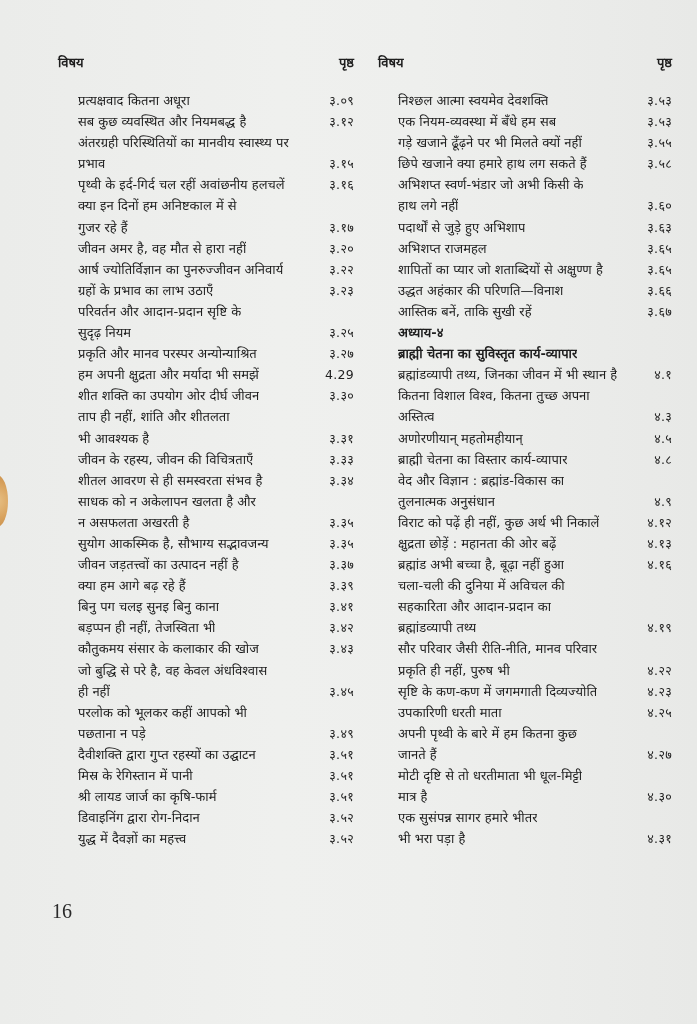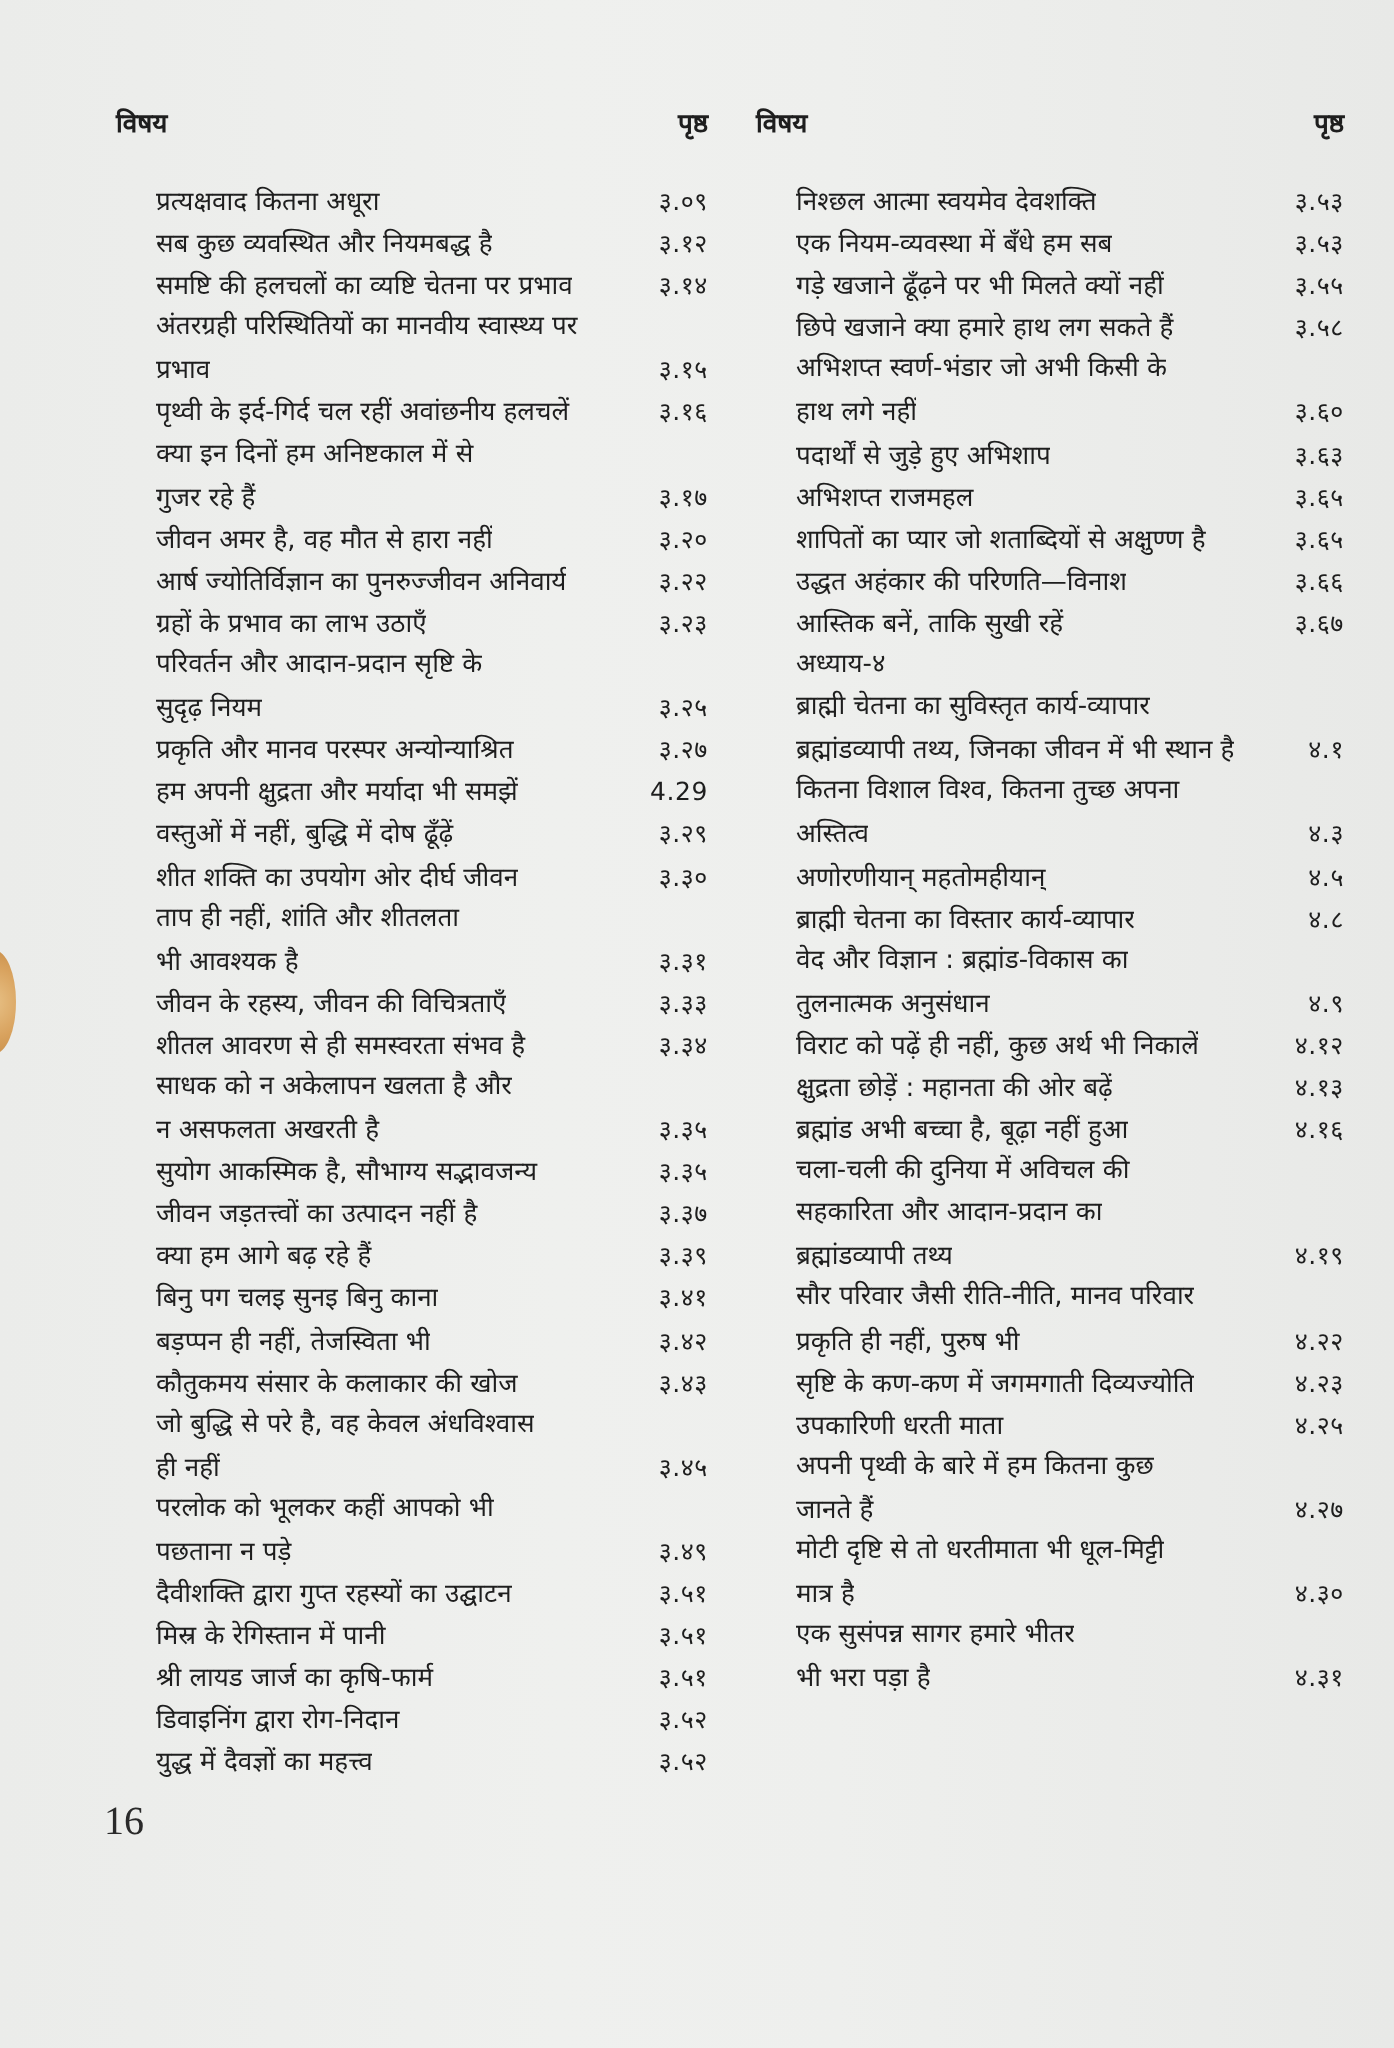--- a/index.html
+++ b/index.html
@@ -54,21 +54,21 @@
       align-items: baseline;
       height: 21.1px;
       line-height: 21.1px;
       font-size: 13px;
       white-space: nowrap;
     }
     .col-left .row { padding-left: 20px; }
     .col-right .row { padding-left: 20px; text-align: center; }
     .row .t { overflow: hidden; }
     .row .p { font-size: 12.5px; letter-spacing: 0.3px; }
-    .row.bold .t { font-weight: normal; }
+    .row.bold .t { font-weight: bold; }
     .page-number {
       position: absolute;
       left: 52px;
       top: 900px;
       font-family: "Liberation Serif", serif;
       font-size: 20px;
       color: #2a2a2a;
     }
   </style>
 </head>
@@ -85,24 +85,20 @@
     <div class="entries" id="left-entries">
         <div class="row">
           <span class="t">प्रत्यक्षवाद कितना अधूरा</span>
           <span class="p">३.०९</span>
         </div>
         <div class="row">
           <span class="t">सब कुछ व्यवस्थित और नियमबद्ध है</span>
           <span class="p">३.१२</span>
         </div>
         <div class="row">
-          <span class="t">समष्टि की हलचलों का व्यष्टि चेतना पर प्रभाव</span>
-          <span class="p">३.१४</span>
-        </div>
-        <div class="row">
           <span class="t">अंतरग्रही परिस्थितियों का मानवीय स्वास्थ्य पर</span>
           <span class="p"></span>
         </div>
         <div class="row">
           <span class="t">प्रभाव</span>
           <span class="p">३.१५</span>
         </div>
         <div class="row">
           <span class="t">पृथ्वी के इर्द-गिर्द चल रहीं अवांछनीय हलचलें</span>
           <span class="p">३.१६</span>
@@ -135,24 +131,20 @@
           <span class="t">सुदृढ़ नियम</span>
           <span class="p">३.२५</span>
         </div>
         <div class="row">
           <span class="t">प्रकृति और मानव परस्पर अन्योन्याश्रित</span>
           <span class="p">३.२७</span>
         </div>
         <div class="row">
           <span class="t">हम अपनी क्षुद्रता और मर्यादा भी समझें</span>
           <span class="p">4.29</span>
-        </div>
-        <div class="row">
-          <span class="t">वस्तुओं में नहीं, बुद्धि में दोष ढूँढ़ें</span>
-          <span class="p">३.२९</span>
         </div>
         <div class="row">
           <span class="t">शीत शक्ति का उपयोग ओर दीर्घ जीवन</span>
           <span class="p">३.३०</span>
         </div>
         <div class="row">
           <span class="t">ताप ही नहीं, शांति और शीतलता</span>
           <span class="p"></span>
         </div>
         <div class="row">

